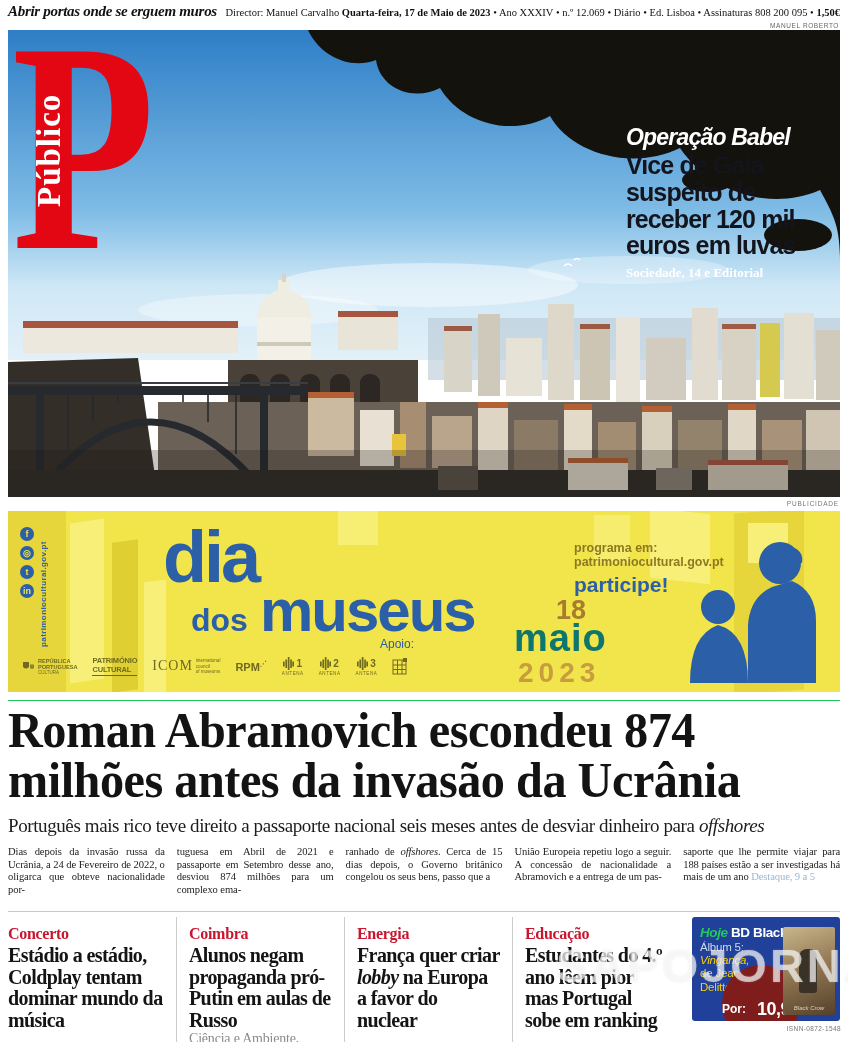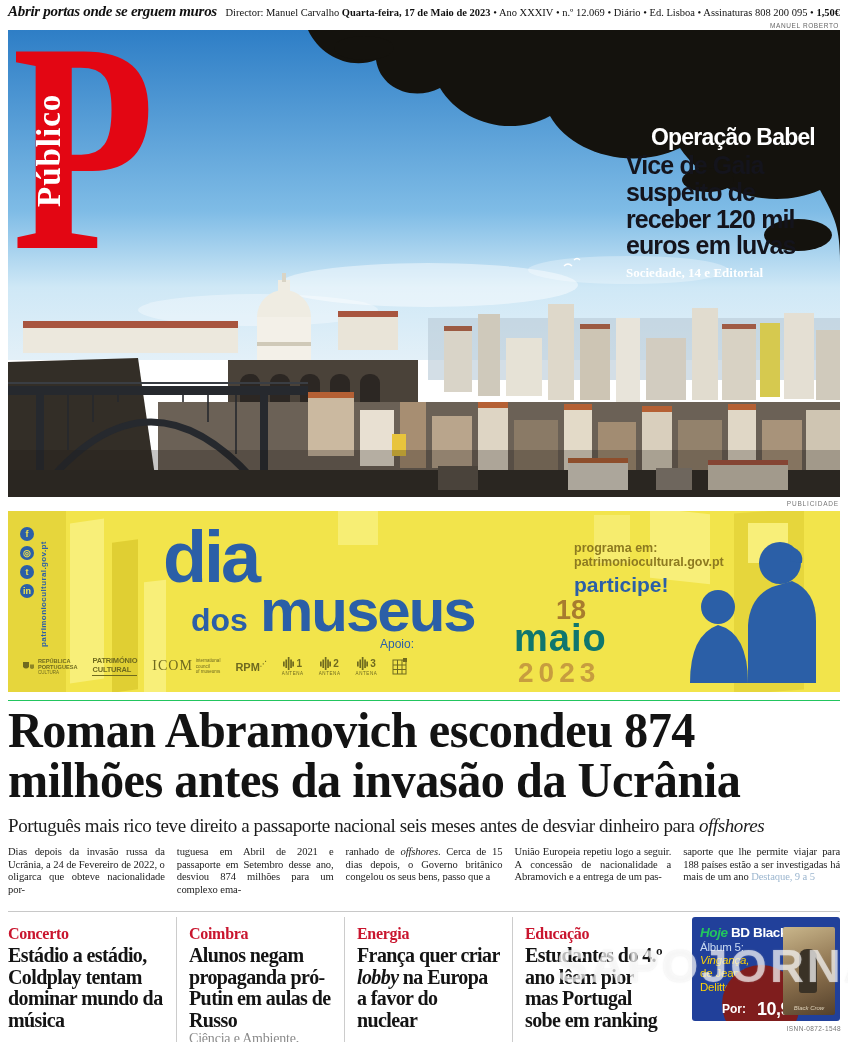--- a/index.html
+++ b/index.html
@@ -10,21 +10,21 @@
   .topbar { position:absolute; top:3px; left:8px; right:8px; display:flex; justify-content:space-between; align-items:baseline; }
   .motto { font-weight:bold; font-style:italic; font-size:15px; color:#111; letter-spacing:-0.3px; }
   .infoline { font-size:10.5px; color:#111; white-space:nowrap; }
   .infoline b { font-weight:bold; }
   .photo-credit { position:absolute; top:22px; right:9px; font-family:"Liberation Sans", sans-serif; font-size:6.5px; color:#666; letter-spacing:0.6px; }
 
   
   .photo { position:absolute; top:30px; left:8px; right:8px; height:467px; overflow:hidden; }
   .photo svg { display:block; }
   .overlay { position:absolute; left:618px; top:95px; width:214px; font-family:"Liberation Sans", sans-serif; }
-  .overlay .kick { font-size:23px; font-weight:bold; color:#fff; letter-spacing:-0.8px; line-height:1.05;text-align:center; }
+  .overlay .kick { font-size:23px; font-weight:bold; font-style:italic; color:#fff; letter-spacing:-0.8px; line-height:1.05; }
   .overlay .head { font-size:25px; font-weight:bold; color:#14141c; letter-spacing:-0.9px; line-height:1.07; margin-top:3px; }
   .overlay .foot { font-family:"Liberation Serif", serif; font-size:13px; font-weight:bold; color:#fff; margin-top:6px; }
 
   
   .plogo { position:absolute; top:30px; left:12px; width:160px; height:228px; }
   .plogo .pword { position:absolute; left:19px; top:12px; height:165px; writing-mode:vertical-rl; transform:rotate(180deg); font-weight:bold; font-size:33px; color:#fff; letter-spacing:1px; }
 
   
   .publabel { position:absolute; top:500px; right:9px; font-family:"Liberation Sans", sans-serif; font-size:6.5px; color:#777; letter-spacing:0.8px; }
   .banner { position:absolute; top:511px; left:8px; right:8px; height:181px; background:#f2e44b; overflow:hidden; font-family:"Liberation Sans", sans-serif; }

